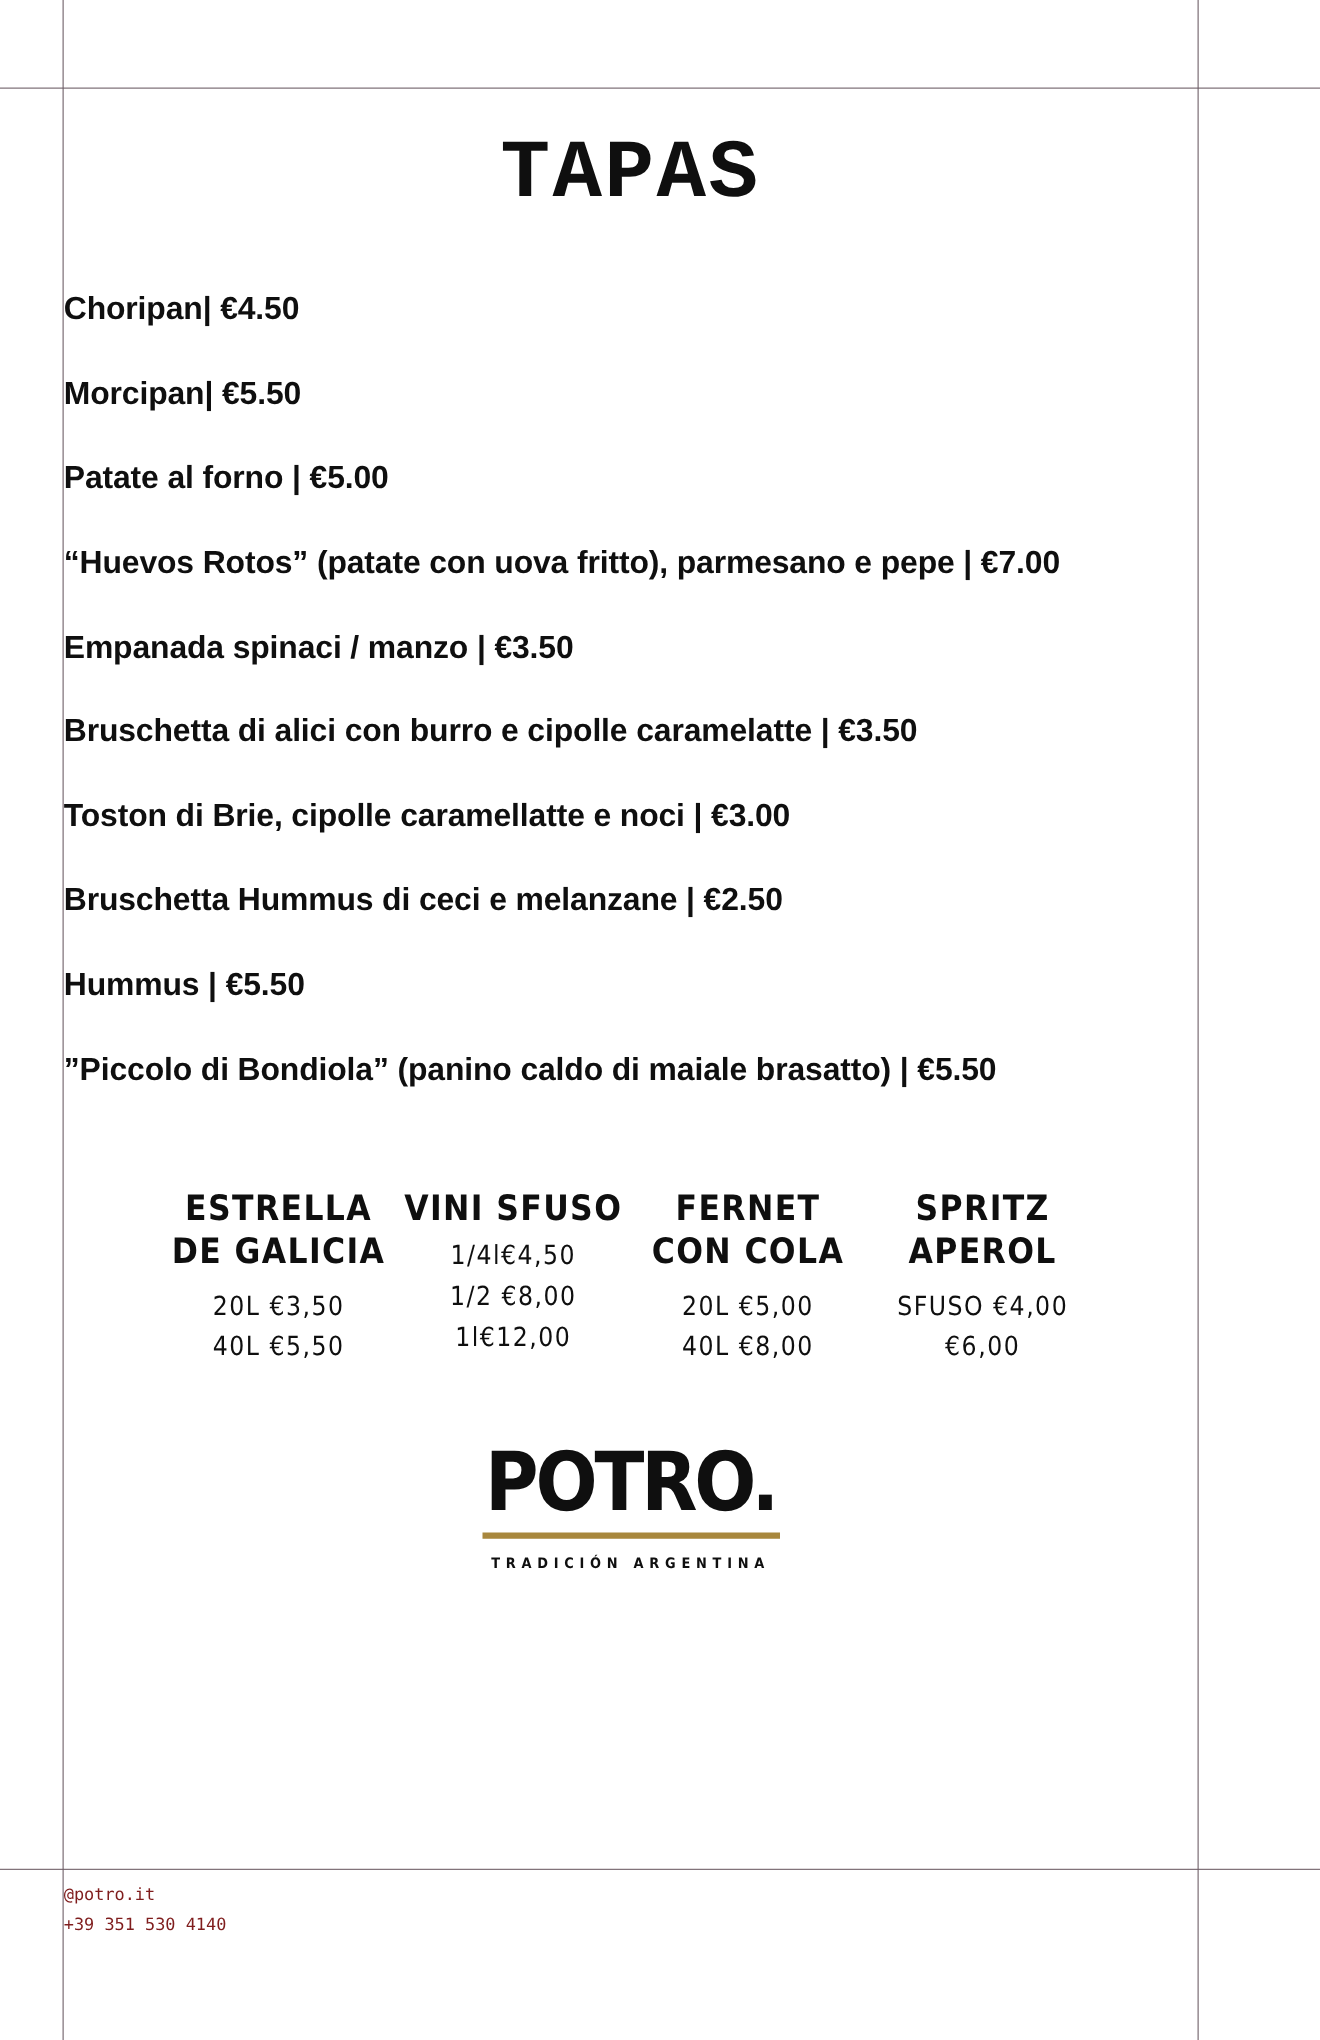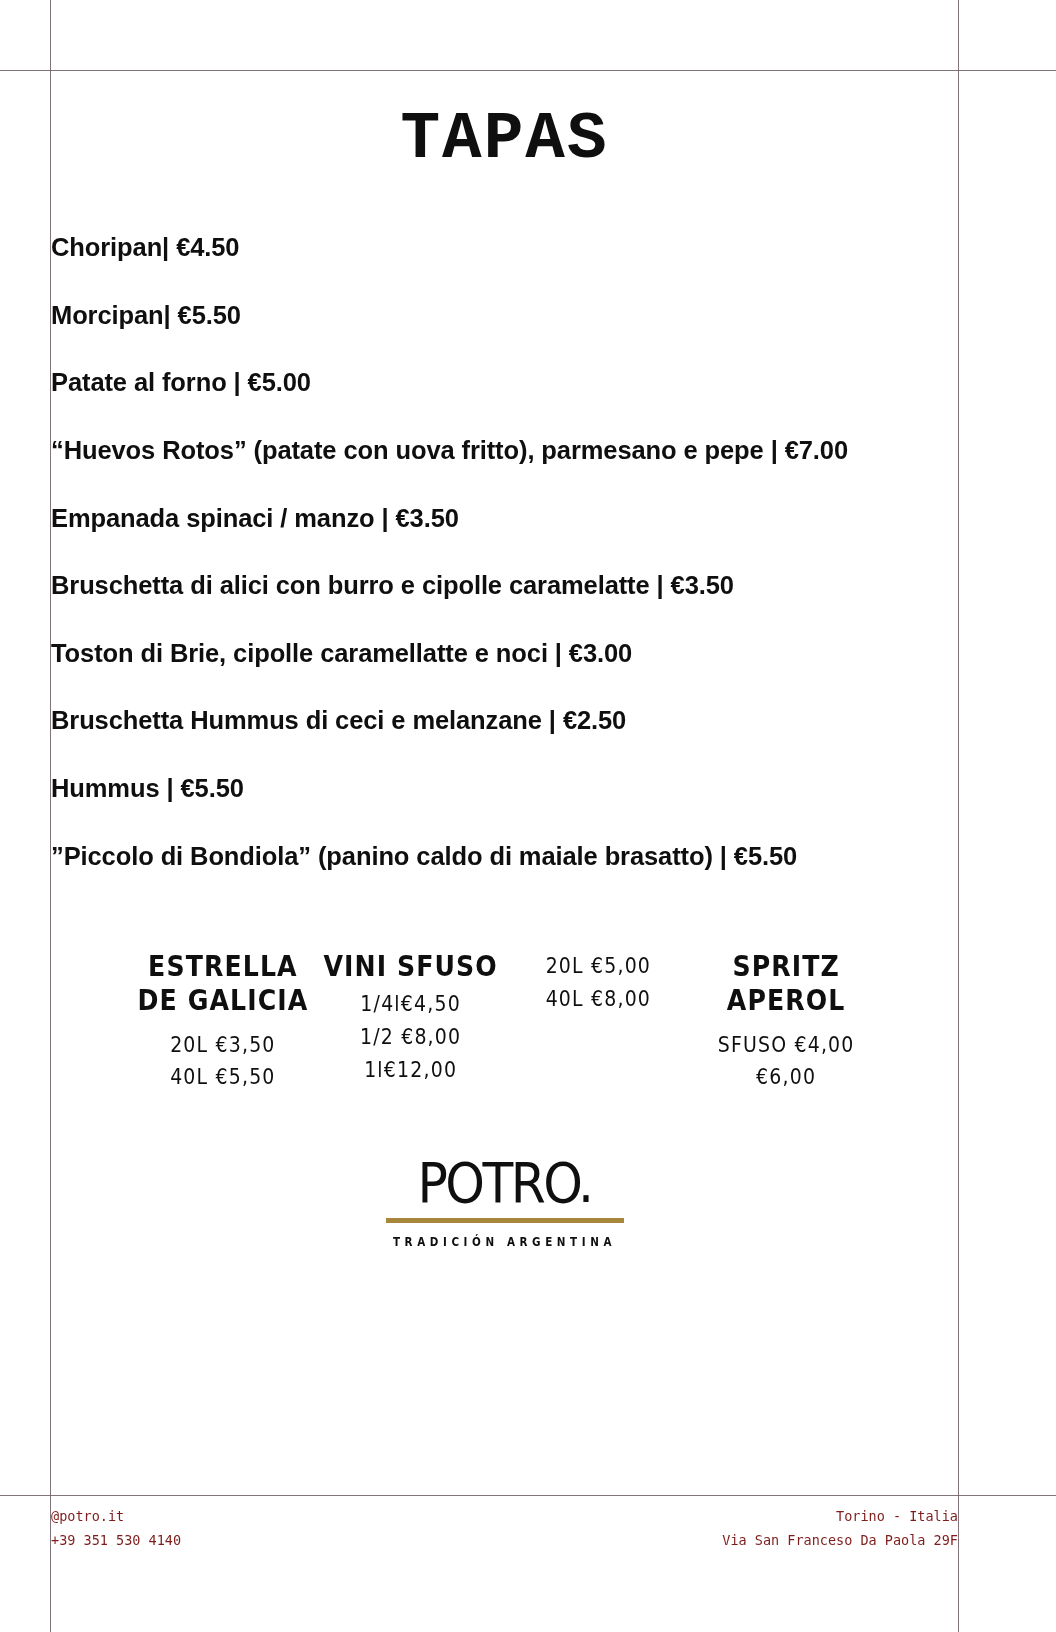--- a/index.html
+++ b/index.html
@@ -100,22 +100,22 @@
     font-stretch: condensed;
   }
   .drink-col.offset .drink-head { margin-bottom: 4px; }
 
   
   .logo-block {
     margin-top: 62px;
     text-align: center;
   }
   .logo-word {
-    font-size: 56px;
-    font-weight: 400;
+    font-size: 65px;
+    font-weight: 700;
     letter-spacing: -2.5px;
     line-height: .95;
     font-family: "DejaVu Sans", sans-serif;
     font-stretch: condensed;
   }
   .logo-rule {
     width: 238px;
     height: 5px;
     background: #a8873d;
     margin: 9px auto 0;
@@ -179,20 +179,21 @@
     </div>
 
     <div class="drink-col offset">
       <div class="drink-head">VINI SFUSO</div>
       <div class="drink-price">1/4l€4,50</div>
       <div class="drink-price">1/2 €8,00</div>
       <div class="drink-price">1l€12,00</div>
     </div>
 
     <div class="drink-col">
+      <div class="drink-head">FERNET CON COLA</div>
       <div class="drink-price">20L  €5,00</div>
       <div class="drink-price">40L €8,00</div>
     </div>
 
     <div class="drink-col">
       <div class="drink-head">SPRITZ APEROL</div>
       <div class="drink-price">SFUSO  €4,00</div>
       <div class="drink-price">€6,00</div>
     </div>
 
@@ -204,17 +205,13 @@
     <div class="logo-tagline">TRADICIÓN ARGENTINA</div>
   </div>
 
 </div>
 
 <div class="footer">
   <div class="footer-left">
     <div>@potro.it</div>
     <div>+39 351 530 4140</div>
   </div>
-  <div class="footer-right">
-    <div>Torino - Italia</div>
-    <div>Via San Franceso Da Paola 29F</div>
-  </div>
 </div>
 
 </body></html>

